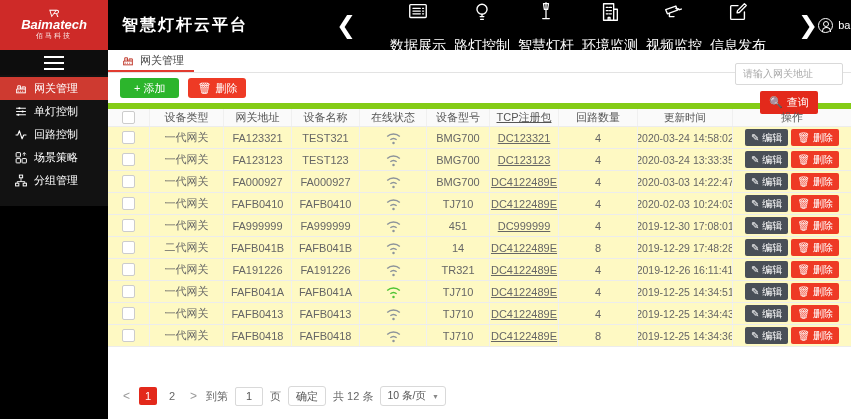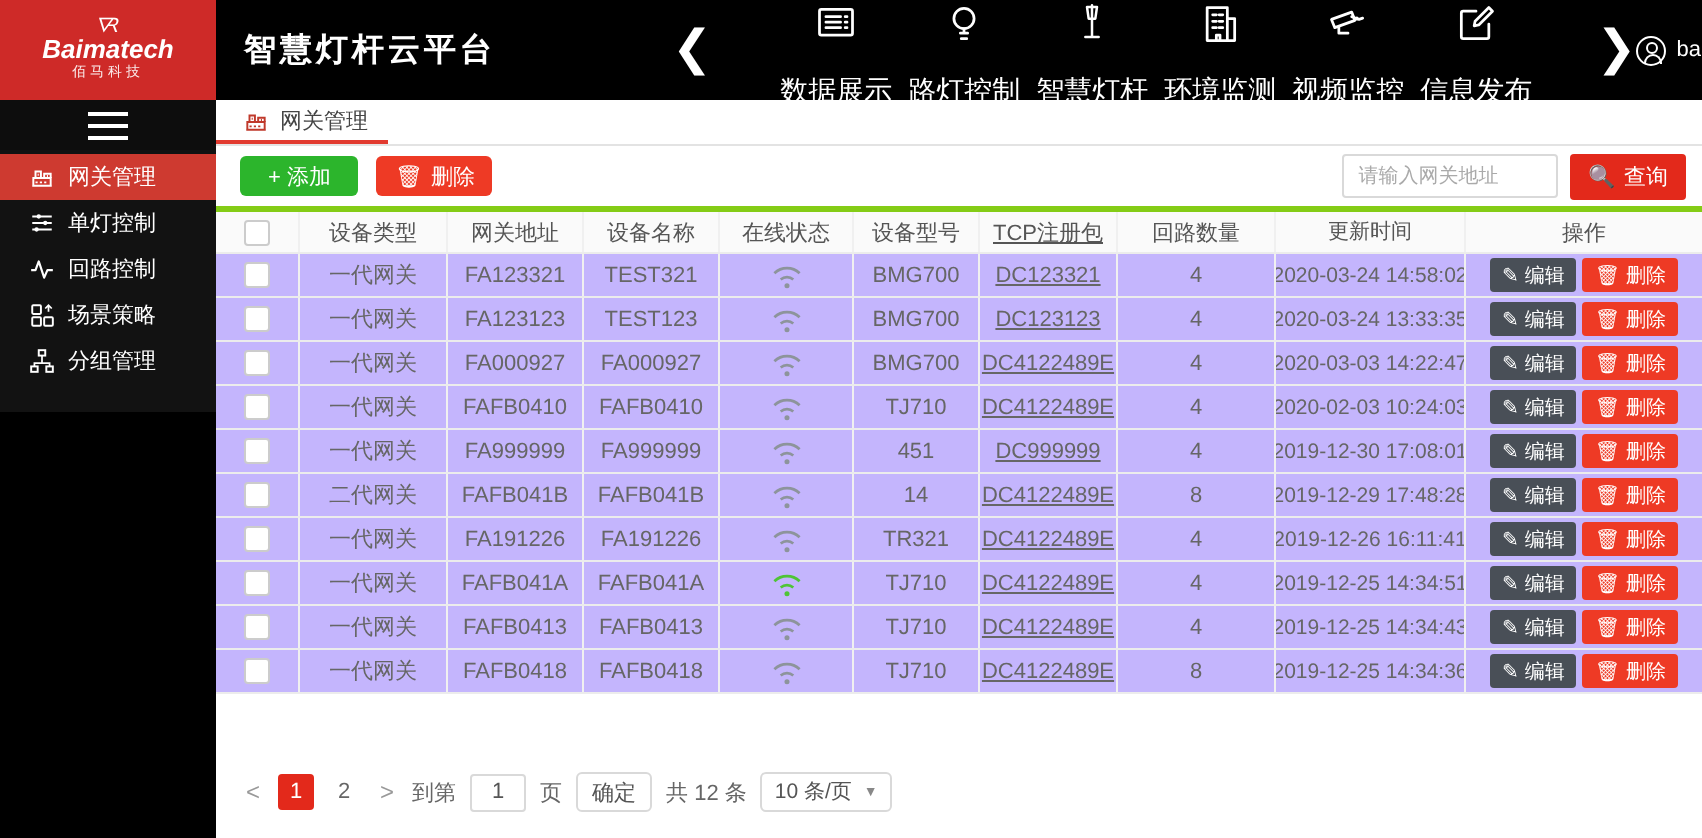--- a/index.html
+++ b/index.html
@@ -51,31 +51,31 @@
   .tabbar { height:23px; border-bottom:1px solid #e3e3e3; display:flex; }
   .tab { display:flex; align-items:center; gap:5px; padding:0 10px 0 13px; font-size:11px; color:#444;
     border-bottom:2px solid #e23b30; cursor:pointer; }
   .tab svg { display:block; }
 
   .toolbar { height:30px; display:flex; align-items:center; padding:0 8px 0 12px; }
   .btn-add { background:#2cb52c; color:#fff; border:none; border-radius:3px; height:20px;
     padding:0 14px; font-size:11px; cursor:pointer; }
   .btn-del-top { background:#ee3a25; color:#fff; border:none; border-radius:3px; height:20px;
     padding:0 9px; font-size:11px; margin-left:9px; cursor:pointer; display:flex; align-items:center; gap:4px; }
-  .search-group { margin-left:auto; display:flex; align-items:center; gap:6px; }
+  .search-group { margin-left:auto; display:flex; align-items:center; gap:6px;flex-direction:column; }
   .search-input { width:108px; height:22px; border:1px solid #d9d9d9; border-radius:2px;
     font-size:10px; padding:0 7px; color:#333; outline:none; font-family:inherit; }
   .search-input::placeholder { color:#aaa; }
   .btn-search { background:#e3291b; color:#fff; border:none; border-radius:2px; height:23px;
     padding:0 9px; font-size:11px; cursor:pointer; display:flex; align-items:center; gap:4px; }
 
   
   .table { width:743px; font-size:11px; color:#666; }
-  .tr { display:flex; border-bottom:1px solid #ececec; height:22px; align-items:stretch; background:#c4b5fd; }
-  .tr.head { background:#fafafa; height:24px; color:#555; border-top:3px solid #84cc16; }
+  .tr { display:flex; border-bottom:1px solid #ececec; height:22px; align-items:stretch; background:#fef9c3; }
+  .tr.head { background:#fafafa; height:24px; color:#555; border-top:6px solid #84cc16; }
   .td { display:flex; align-items:center; justify-content:center; border-right:1px solid #f0f0f0;
     overflow:hidden; white-space:nowrap; }
   .td:last-child { border-right:none; }
   .c-check { width:42px; flex:none; }
   .c-type  { width:74px; flex:none; }
   .c-addr  { width:68px; flex:none; }
   .c-name  { width:68px; flex:none; }
   .c-stat  { width:67px; flex:none; }
   .c-model { width:63px; flex:none; }
   .c-tcp   { width:69px; flex:none;text-decoration:underline; }

